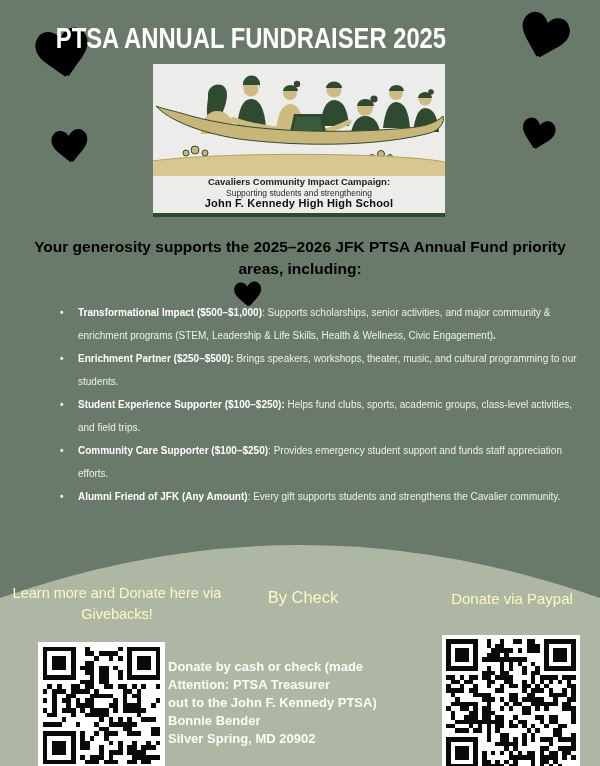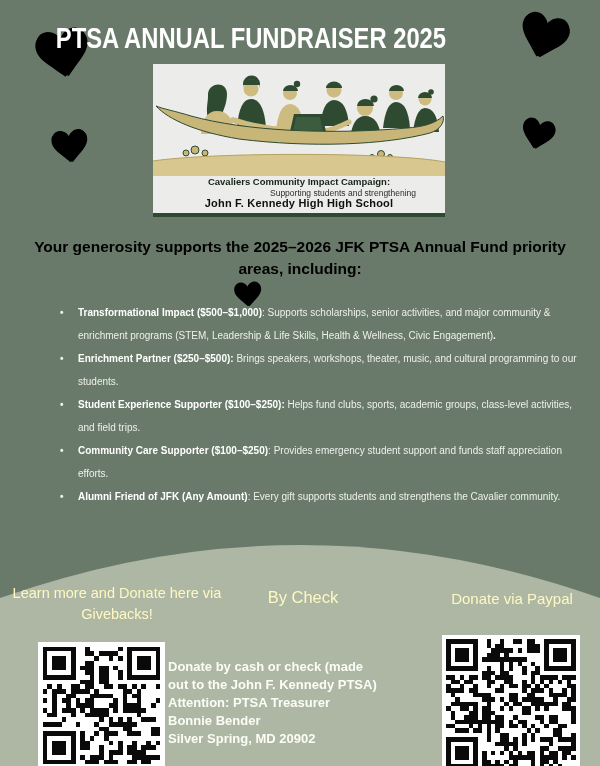--- a/index.html
+++ b/index.html
@@ -28,21 +28,21 @@
 
   
   .card{
     position:absolute;left:153px;top:64px;width:292px;height:153px;
     background:#ececе9;background:#ececea;z-index:2;
     border-bottom:4px solid #2e4b31;box-sizing:border-box;
   }
   .card svg.illo{position:absolute;left:0;top:0;width:292px;height:112px;}
   .cap{position:absolute;left:0;width:100%;text-align:center;color:#15241a;}
   .cap1{top:112px;font-size:9.5px;font-weight:700;}
-  .cap2{top:124px;font-size:8.5px;color:#2c2c2c;padding-left:44px;}
+  .cap2{top:124px;font-size:8.5px;color:#2c2c2c;}
   .cap3{top:133px;font-size:11px;font-weight:700;color:#101010;letter-spacing:.2px;}
 
   
   .intro{
     position:absolute;top:236px;left:10px;width:580px;z-index:2;
     text-align:center;color:#000000;font-weight:700;font-size:15.5px;line-height:22px;
   }
 
   
   .priorities{
@@ -397,22 +397,22 @@
       <rect x="20" y="2" width="5" height="5" fill="#ffffff"></rect>
       <rect x="21" y="3" width="3" height="3" fill="#0a0a0a"></rect>
       <rect x="1" y="19" width="7" height="7" fill="#0a0a0a"></rect>
       <rect x="2" y="20" width="5" height="5" fill="#ffffff"></rect>
       <rect x="3" y="21" width="3" height="3" fill="#0a0a0a"></rect>
     </svg>
 
   <div class="bottom-label check-label">By Check</div>
   <div class="check-lines">
       <div>Donate by cash or check (made</div>
+      <div>Attention: PTSA Treasurer</div>
       <div>out to the John F. Kennedy PTSA)</div>
-      <div>Attention: PTSA Treasurer</div>
       <div>Bonnie Bender</div>
       <div>Silver Spring, MD 20902</div>
     </div>
 
   <div class="bottom-label pp-label">Donate via Paypal</div>
   <svg class="qr qr-right" viewBox="0 0 31 31" shape-rendering="crispEdges">
       <rect x="0" y="0" width="31" height="31" fill="#ffffff"></rect>
       <rect x="10" y="1" width="1" height="1" fill="#0a0a0a"></rect>
       <rect x="13" y="1" width="1" height="1" fill="#0a0a0a"></rect>
       <rect x="16" y="1" width="1" height="1" fill="#0a0a0a"></rect>

